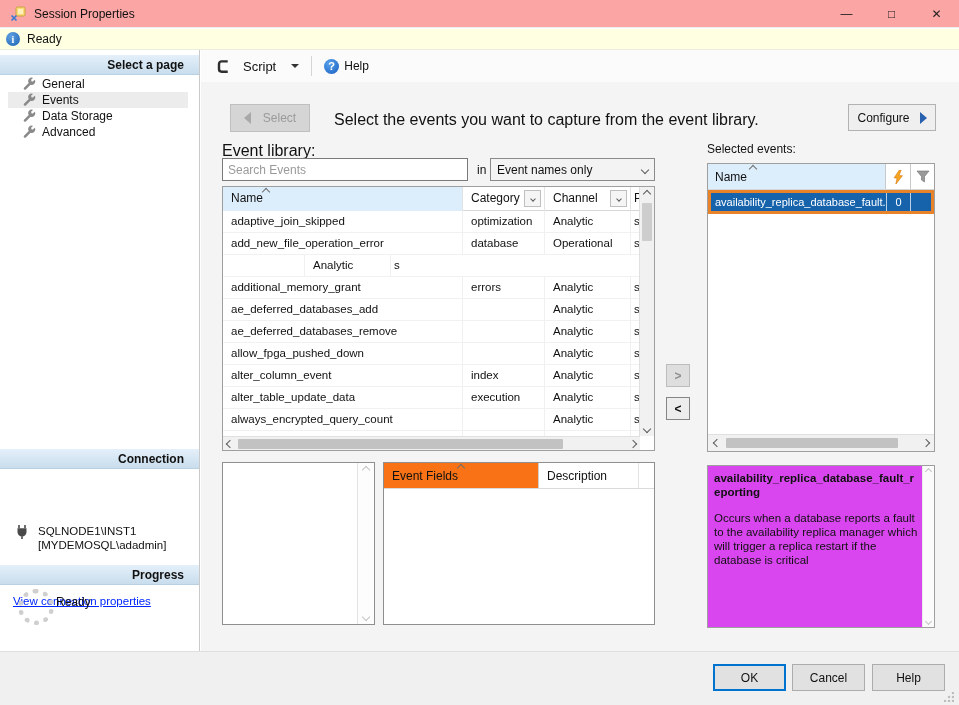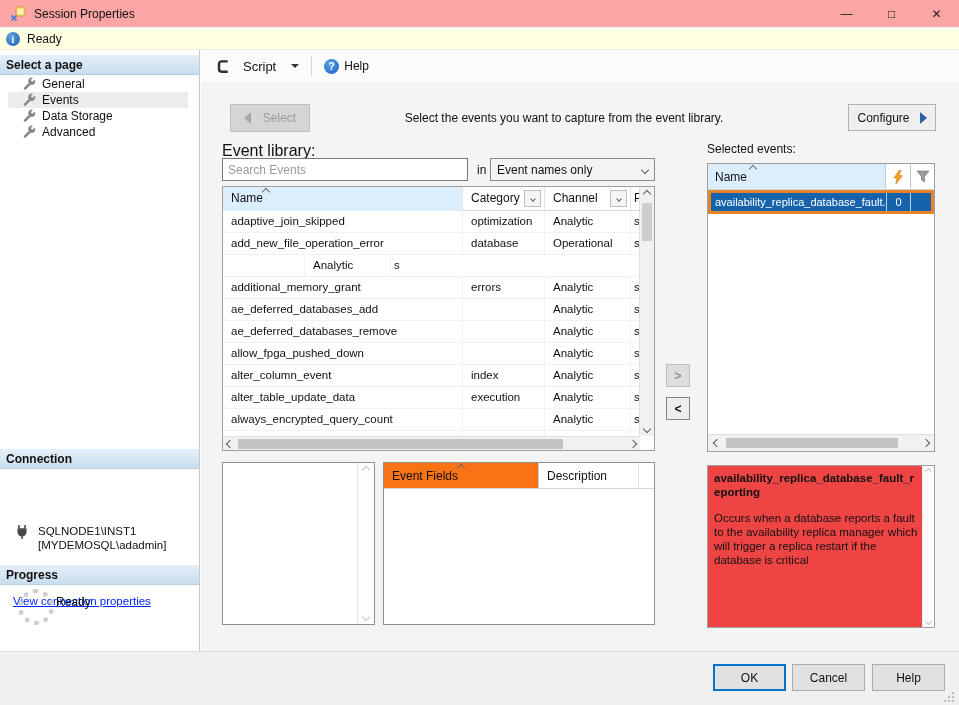--- a/index.html
+++ b/index.html
@@ -21,21 +21,21 @@
   #readybar { left:0; top:29px; width:959px; height:21px; background:#ffffe1; border-bottom:1px solid #ededdf;
               display:flex; align-items:center; padding-left:6px; }
   .info-ic { width:14px; height:14px; border-radius:50%; background:radial-gradient(circle at 35% 30%,#5ea0e0,#1c62b5);
              color:#fff; font-weight:bold; font-size:10px; display:flex; align-items:center; justify-content:center;
              margin-right:7px; font-family:"Liberation Serif",serif; }
 
   
   #sidebar { left:0; top:50px; width:200px; height:601px; background:#fff; border-right:1px solid #c9c9c9; }
   .side-header { position:absolute; left:0; width:199px; height:20px; padding:3px 15px 0 6px;
                  font-weight:bold; font-size:12px;
-                 background:linear-gradient(#e4f0fa,#c9dded); border-bottom:1px solid #b9cfe2; }
+                 background:linear-gradient(#e4f0fa,#c9dded); border-bottom:1px solid #b9cfe2;text-align:right; }
   .page-item { position:absolute; left:8px; width:180px; height:16px; display:flex; align-items:center; cursor:default; }
   .page-item .wrench { width:14px; height:14px; margin:0 6px 0 14px; flex:0 0 auto; }
   .page-item.sel { background:#ececec; }
   #conn-block { left:14px; top:474px; width:180px; display:flex; }
   #conn-text { margin-left:8px; font-size:11.5px; line-height:14px; }
   #conn-link { left:13px; top:545px; color:#0026ff; text-decoration:underline; font-size:11.5px; cursor:pointer; }
   #spinner { left:18px; top:589px; width:36px; height:36px; border:5px dotted #cfcfcf; border-radius:50%; }
   #progress-ready { left:56px; top:595px; font-size:12px; }
 
   
@@ -50,21 +50,21 @@
   .caret-down { width:0; height:0; border-left:4px solid transparent; border-right:4px solid transparent;
                 border-top:4px solid #333; margin-left:3px; }
 
   
   #main { left:201px; top:82px; width:758px; height:569px; background:#f4f4f4; }
 
   #select-btn { left:230px; top:104px; width:80px; height:28px; background:#d5d5d5; border:1px solid #bfbfbf;
                 color:#9b9b9b; display:flex; align-items:center; justify-content:center; font-size:12px; }
   #select-btn .tri { width:0; height:0; border-top:6px solid transparent; border-bottom:6px solid transparent;
                      border-right:7px solid #a8a8a8; margin-right:12px; }
-  #instruction { left:314px; top:111px; width:500px; text-align:center; font-size:12px; }
+  #instruction { left:334px; top:111px; width:500px; text-align:left; font-size:16px; }
   #configure-btn { left:848px; top:104px; width:88px; height:27px; background:#efefef; border:1px solid #b2b2b2;
                    display:flex; align-items:center; justify-content:center; font-size:12px; cursor:pointer; }
   #configure-btn .tri { width:0; height:0; border-top:6px solid transparent; border-bottom:6px solid transparent;
                         border-left:7px solid #2a61ae; margin-left:10px; }
 
   #lib-label { left:222px; top:142px; font-size:16px; }
   #search-box { left:222px; top:158px; width:246px; height:23px; border:1px solid #7a7a7a; background:#fff;
                 font-size:12px; padding:0 5px; font-family:inherit; color:#c2410c; }
   #search-box::placeholder { color:#9a9a9a; opacity:1; }
   #in-label { left:477px; top:163px; font-size:12px; }
@@ -127,21 +127,21 @@
   
   #empty-list { left:222px; top:462px; width:153px; height:163px; background:#fff; border:1px solid #8f8f8f; }
   #empty-vscroll { right:0; top:0; width:17px; height:161px; background:#fdfdfd; border-left:1px solid #e4e4e4;
                    display:flex; flex-direction:column; align-items:center; justify-content:space-between; padding:4px 0; }
 
   #fields-table { left:383px; top:462px; width:272px; height:163px; background:#fff; border:1px solid #8f8f8f; }
   #fields-head { position:absolute; left:0; top:0; width:270px; height:26px; display:flex; border-bottom:1px solid #dadada; }
   .fld-h1 { position:relative; width:155px; background:#f97316; padding:6px 0 0 8px; font-size:12px; border-right:1px solid #cfcfcf; cursor:pointer; }
   .fld-h2 { width:100px; padding:6px 0 0 8px; font-size:12px; border-right:1px solid #e3e3e3; cursor:pointer; }
 
-  #desc-panel { left:707px; top:465px; width:228px; height:163px; background:#ef4444; border:1px solid #9f9f9f;
+  #desc-panel { left:707px; top:465px; width:228px; height:163px; background:#d946ef; border:1px solid #9f9f9f;
                 padding:5px 16px 5px 6px; font-size:11.5px; line-height:14px; overflow:hidden; }
   #desc-title { font-weight:bold; word-break:break-all; margin-bottom:12px; }
   #desc-vscroll { right:0; top:0; width:12px; height:161px; background:#fbfbfb; border-left:1px solid #ececec;
                   display:flex; flex-direction:column; align-items:center; justify-content:space-between; padding:3px 0; }
 
   
   #footer { left:0; top:651px; width:959px; height:54px; background:#f0f0f0; border-top:1px solid #dfdfdf; }
   .f-btn { position:absolute; top:664px; width:73px; height:27px; background:#e1e1e1; border:1px solid #acacac;
            display:flex; align-items:center; justify-content:center; font-size:12px; cursor:pointer; }
   #btn-ok { left:713px; border:2px solid #0073cf; }

